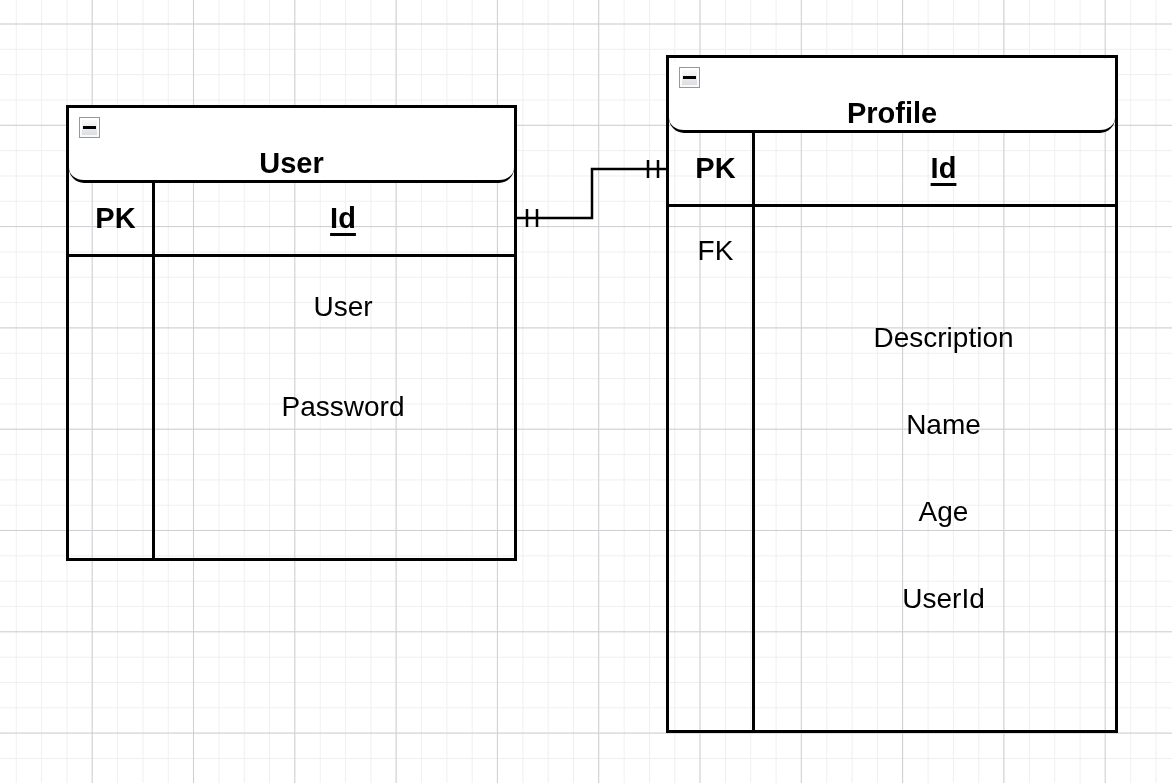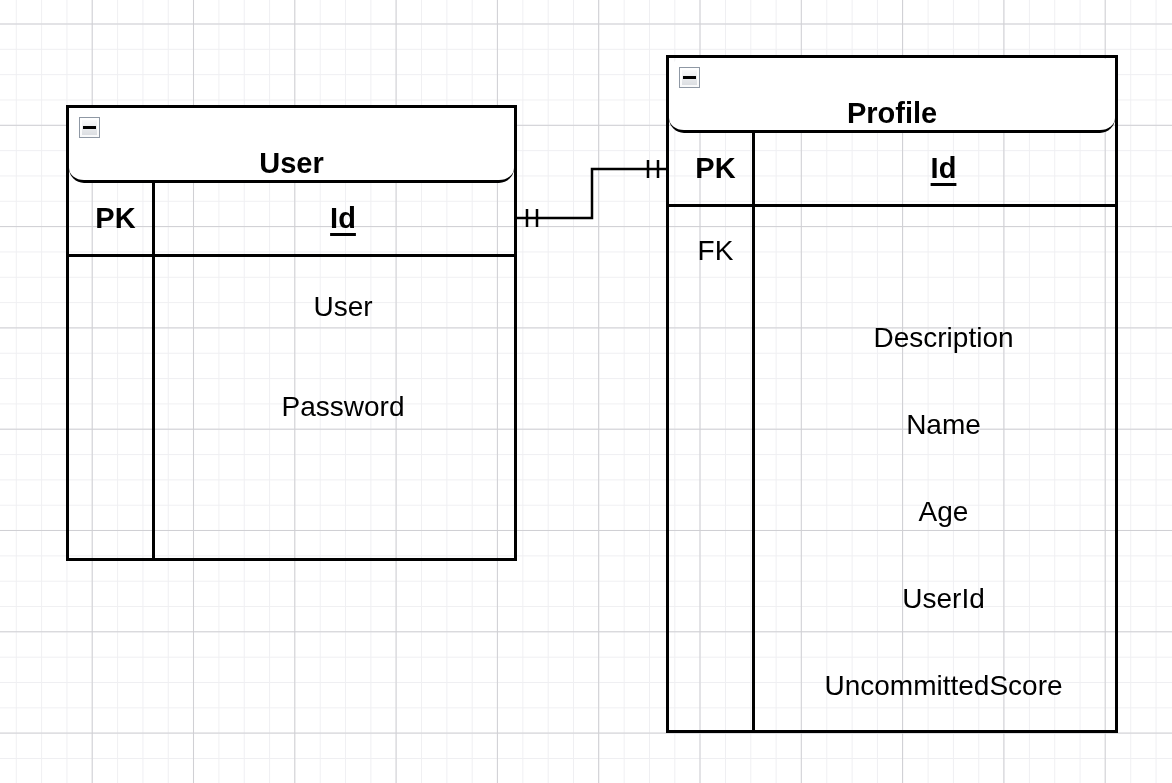--- a/index.html
+++ b/index.html
@@ -197,20 +197,17 @@
         </div>
       </div>
       <div class="erow">
         <div class="key-cell"></div>
         <div class="name-cell">
           <span>UserId</span>
         </div>
       </div>
       <div class="erow">
         <div class="key-cell"></div>
-        <div class="name-cell">
-          <span>UncommittedScore</span>
-        </div>
       </div>
     </div>
   </div>
 
 </div>
 
 </body></html>

